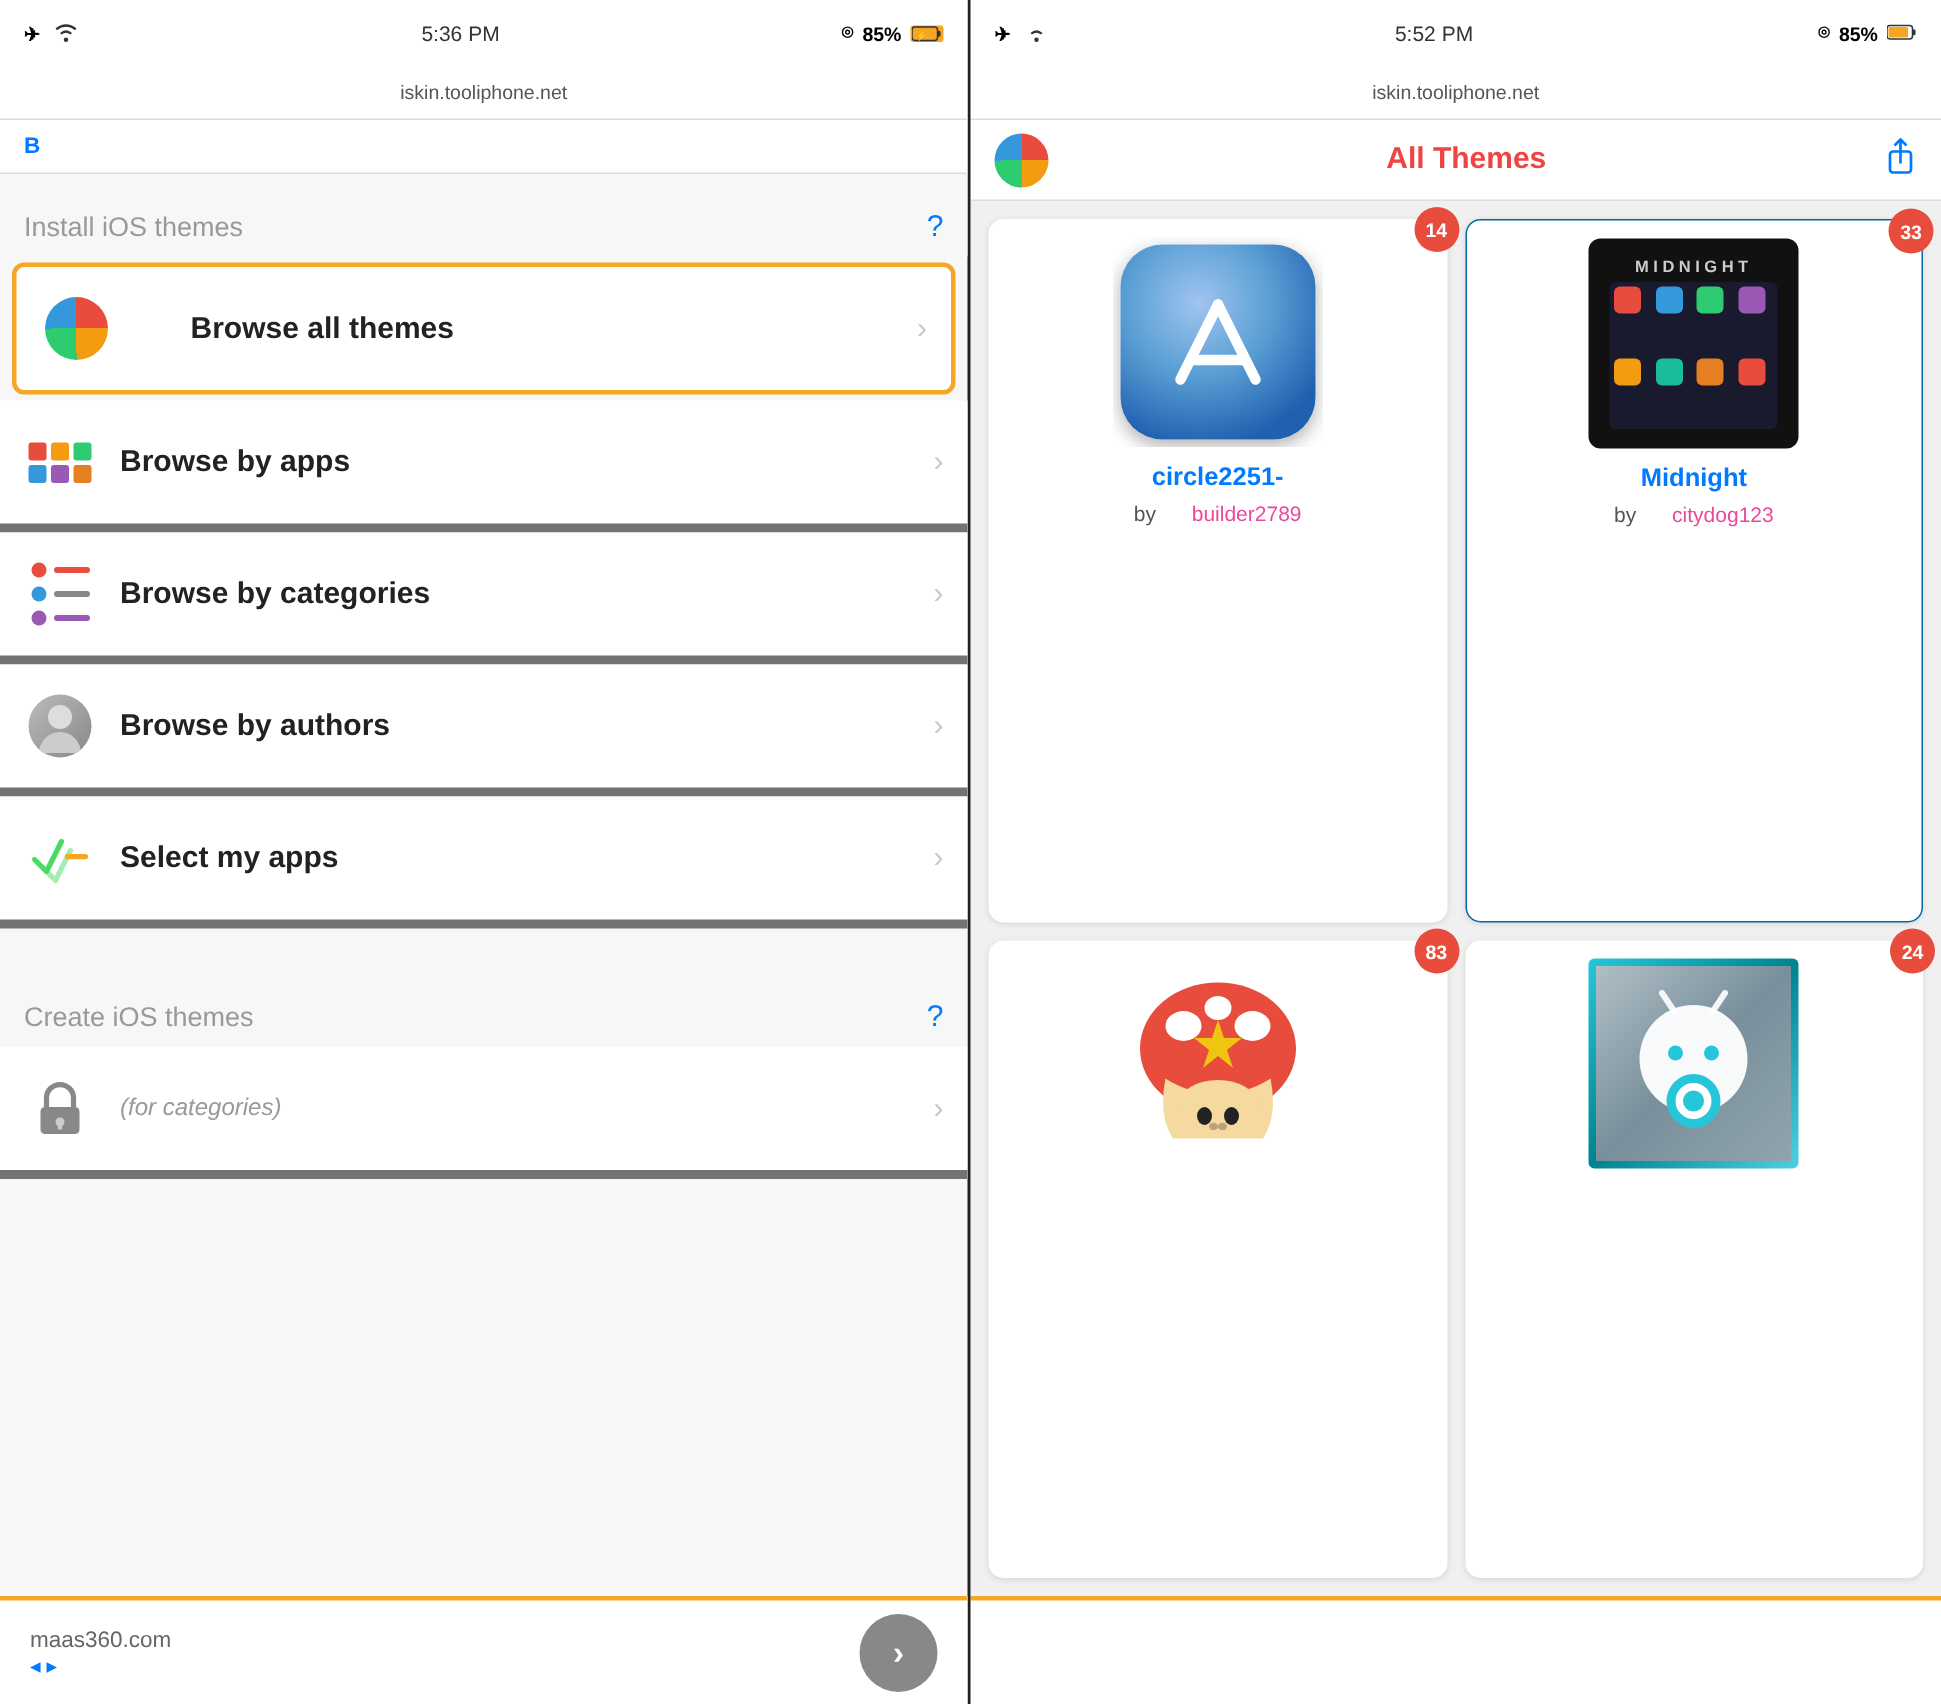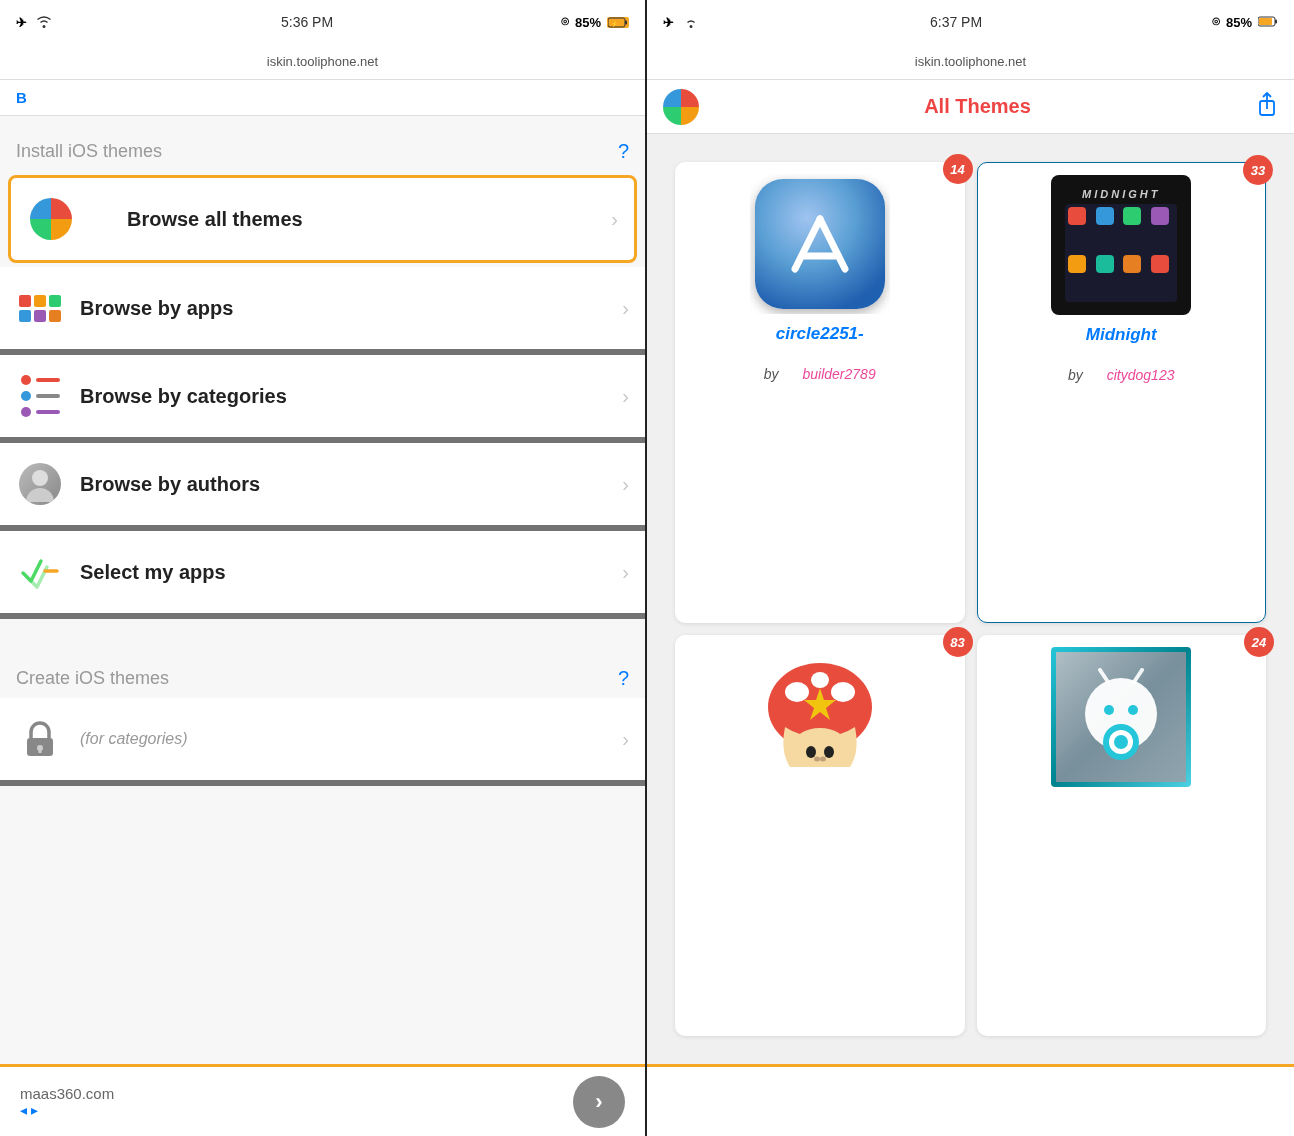--- a/index.html
+++ b/index.html
@@ -216,24 +216,23 @@
     }
     .right-header-share {
       font-size: 22px;
       color: #007aff;
     }
 
     .themes-grid {
       display: grid;
       grid-template-columns: 1fr 1fr;
       gap: 12px;
-      padding: 28px;
+      padding: 12px;
       flex: 1;
       overflow: hidden;
-      font-style: italic;
     }
 
     .theme-card {
       background: white;
       border-radius: 10px;
       position: relative;
       display: flex;
       flex-direction: column;
       align-items: center;
       padding: 12px 8px 12px 8px;
@@ -264,21 +263,21 @@
       border-radius: 8px;
       overflow: hidden;
       margin-bottom: 10px;
     }
 
     .theme-name {
       font-size: 17px;
       font-weight: 700;
       color: #007aff;
       text-align: center;
-      margin-bottom: 22px;
+      margin-bottom: 6px;
     }
 
     .theme-author {
       font-size: 14px;
       color: #555;
     }
     .theme-author span {
       color: #ec4899;
       margin-left: 20px;
     }
@@ -486,21 +485,21 @@
   <div class="right-status-bar">
     <div style="display:flex;gap:8px;align-items:center;">
       <span>✈</span>
       <span>
         <svg width="18" height="14" viewBox="0 0 18 14">
             <path d="M9 11 a1.5 1.5 0 1 1 0 3 a1.5 1.5 0 0 1 0-3z" fill="#333"></path>
             <path d="M5.5 8.5 Q9 5.5 12.5 8.5" stroke="#333" stroke-width="1.5" fill="none"></path>
           </svg>
       </span>
     </div>
-    <div style="font-size:14px;font-weight:500;color:#333;">6:37 PM</div>
+    <div style="font-size:14px;font-weight:500;color:#333;">5:52 PM</div>
     <div style="display:flex;align-items:center;gap:6px;">
       <span>⌾</span>
       <span style="font-size:13px;">85%</span>
       <div>
         <svg width="20" height="11" viewBox="0 0 20 11">
           <rect x="0" y="1" width="17" height="9" rx="2" ry="2" fill="none" stroke="#333" stroke-width="1"></rect>
           <rect x="17" y="3.5" width="2" height="4" rx="1" fill="#333"></rect>
           <rect x="1" y="2" width="13" height="7" rx="1" fill="#f5a623"></rect>
         </svg>
       </div>

